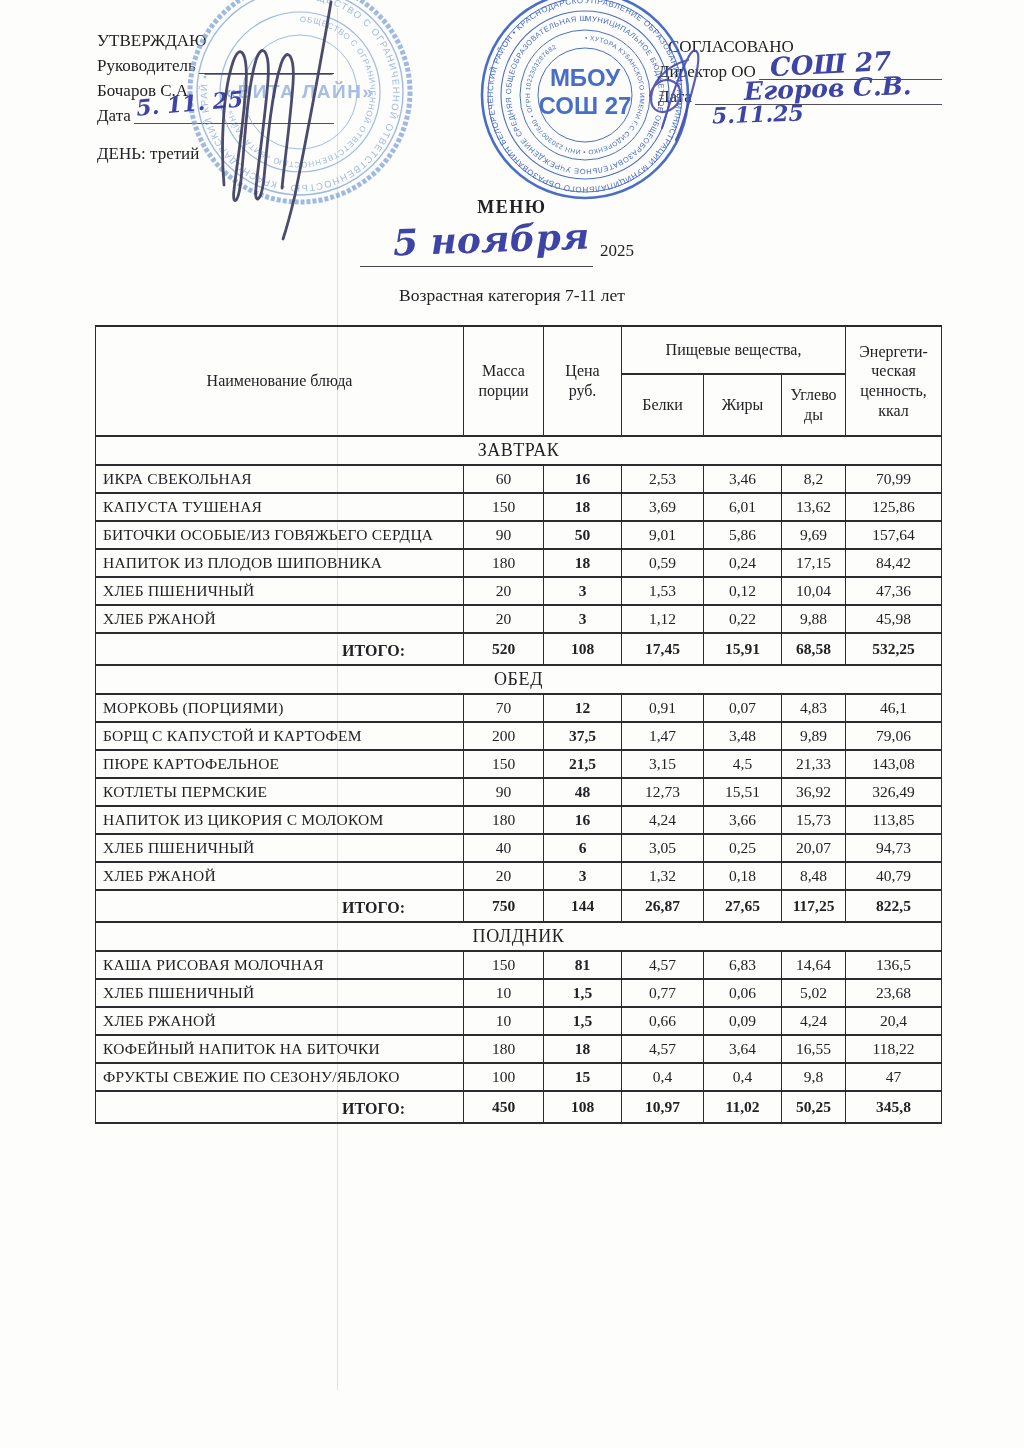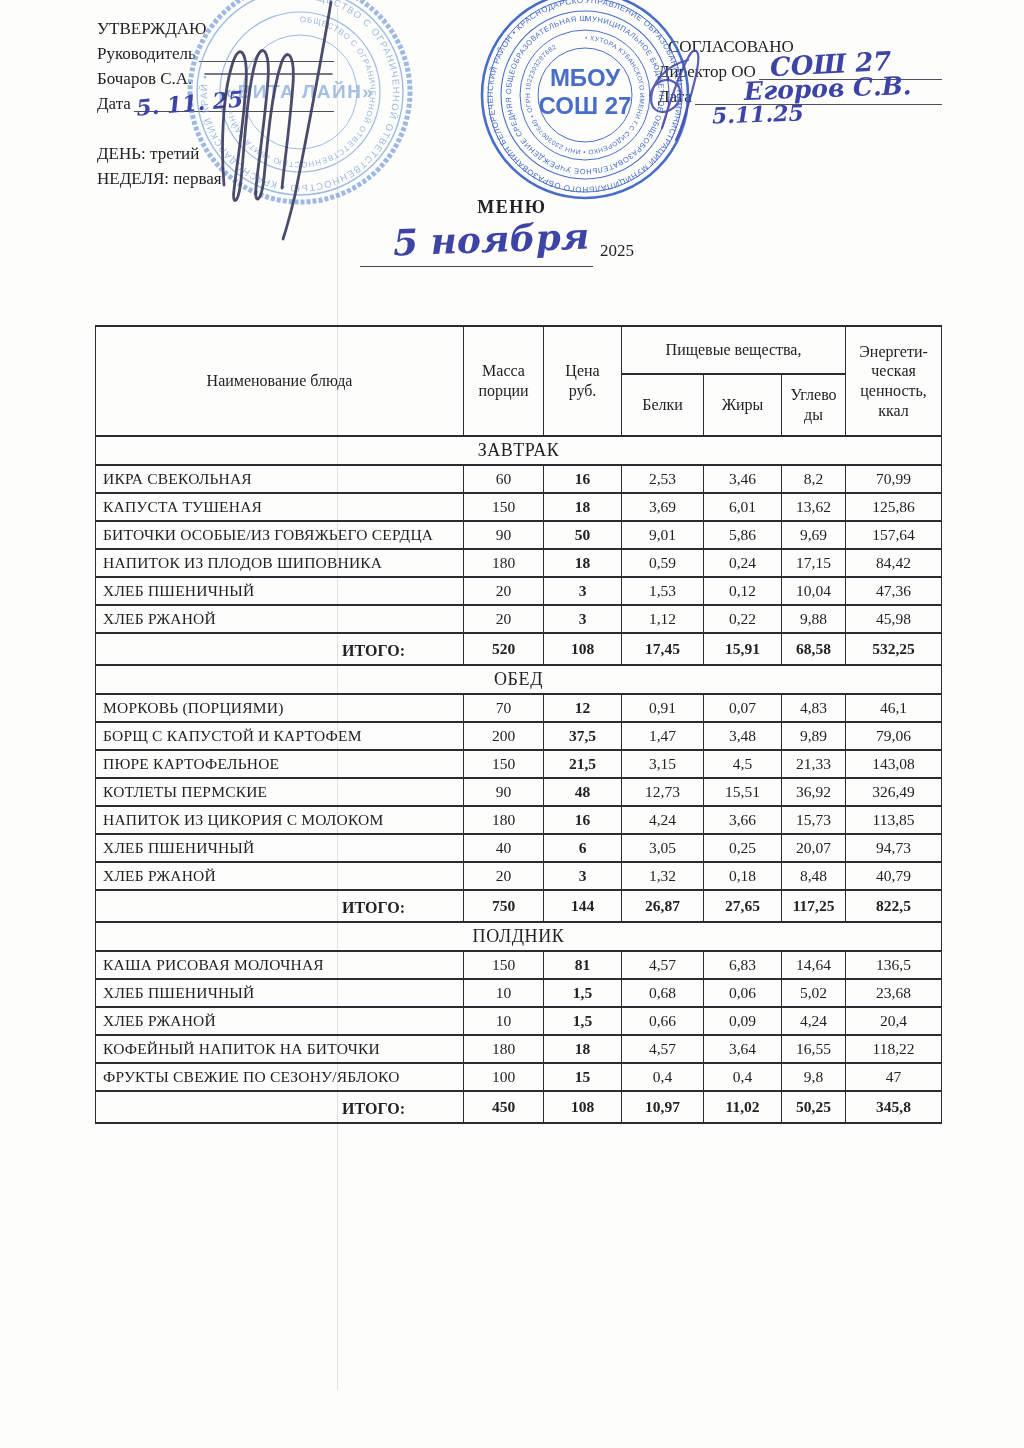--- a/index.html
+++ b/index.html
@@ -6,21 +6,21 @@
   .page {
     position:relative; width:1024px; height:1448px;
     background:#fdfdfb; overflow:hidden;
     font-family:"Liberation Serif", serif; color:#222226;
   }
   .scan-vline { position:absolute; left:337px; top:8px; width:1px; height:1382px;
     background:rgba(125,125,132,0.22); }
 
   
   .blk { position:absolute; font-size:17px; line-height:25px; }
-  .blk-left  { left:97px;  top:16px;  width:237px;text-align:right; }
+  .blk-left  { left:97px;  top:28px;  width:237px;text-align:right; }
   .blk-right { left:658px; top:34px;  width:284px; }
   .blk .row { display:flex; align-items:flex-end; height:25px; }
   .fill { flex:1 1 auto; border-bottom:1px solid #50505a; margin:0 0 4px 3px; min-width:8px; }
   .fill.lead { margin-left:0; margin-right:3px; }
   .indent { padding-left:10px; }
   .day-blk { left:97px; top:141px; width:240px; }
 
   
   .hw { position:absolute; font-family:"DejaVu Serif", serif; font-style:italic; font-weight:bold;
         color:#3e44a6; white-space:nowrap; z-index:6; }
@@ -140,21 +140,20 @@
     </div>
     <div class="row">Бочаров С.А.</div>
     <div class="row">
       <span>Дата</span>
       <span class="fill"></span>
     </div>
   </div>
 
   <div class="blk day-blk">
     <div class="row">ДЕНЬ: третий</div>
-    <div class="row">НЕДЕЛЯ: первая</div>
   </div>
 
   <div class="blk blk-right">
     <div class="row indent">СОГЛАСОВАНО</div>
     <div class="row">
       <span>Директор ОО</span>
       <span class="fill"></span>
     </div>
     <div class="row">
       <span>Дата</span>
@@ -164,20 +163,21 @@
 
   <div class="hw hw-date-left">5. 11. 25</div>
   <div class="hw hw-org">СОШ 27</div>
   <div class="hw hw-fio">Егоров С.В.</div>
   <div class="hw hw-date-right">5.11.25</div>
   <div class="hw hw-menu-date">5 ноября</div>
 
   <div class="menu-title">МЕНЮ</div>
   <div class="date-rule"></div>
   <div class="menu-year">2025</div>
+  <div class="age-cat">Возрастная категория 7-11 лет</div>
 
   <table class="menu-table">
     <colgroup>
       <col style="width:368px">
         <col style="width:80px">
         <col style="width:78px">
       <col style="width:82px">
         <col style="width:78px">
         <col style="width:64px">
         <col style="width:96px">
@@ -353,21 +353,21 @@
           <td class="num-cell bold">81</td>
           <td class="num-cell">4,57</td>
           <td class="num-cell">6,83</td>
           <td class="num-cell">14,64</td>
           <td class="num-cell">136,5</td>
         </tr>
         <tr>
           <td class="name-cell">ХЛЕБ ПШЕНИЧНЫЙ</td>
           <td class="num-cell">10</td>
           <td class="num-cell bold">1,5</td>
-          <td class="num-cell">0,68</td>
+          <td class="num-cell">0,77</td>
           <td class="num-cell">0,06</td>
           <td class="num-cell">5,02</td>
           <td class="num-cell">23,68</td>
         </tr>
         <tr>
           <td class="name-cell">ХЛЕБ РЖАНОЙ</td>
           <td class="num-cell">10</td>
           <td class="num-cell bold">1,5</td>
           <td class="num-cell">0,66</td>
           <td class="num-cell">0,09</td>

